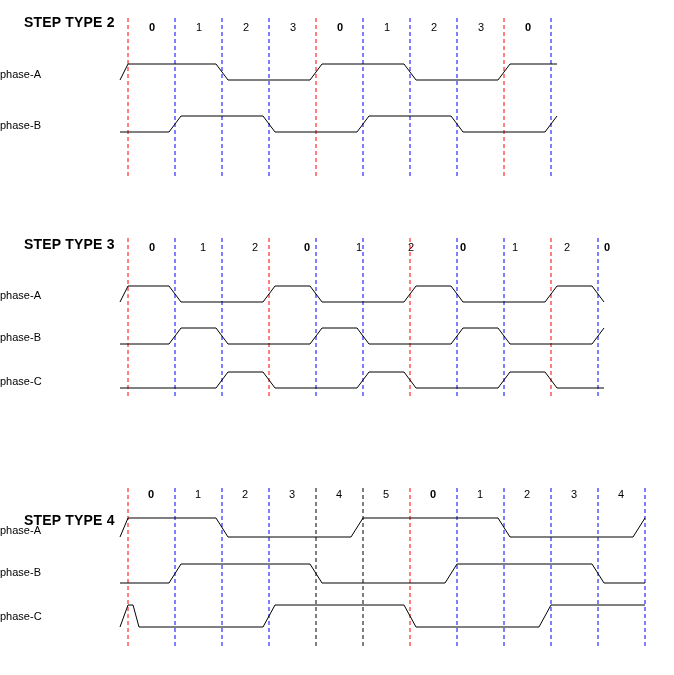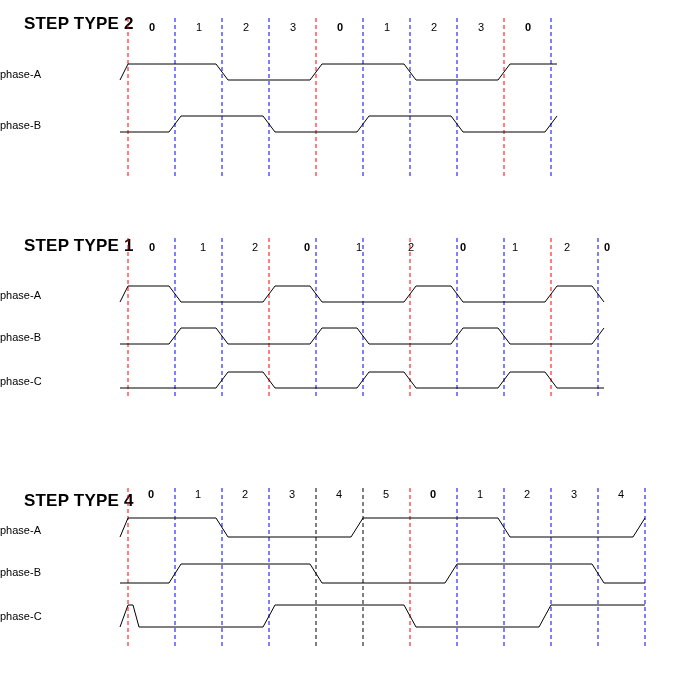--- a/index.html
+++ b/index.html
@@ -20,21 +20,21 @@
     width: 674px;
     height: 675px;
   }
   .block {
     position: absolute;
     left: 0;
     width: 674px;
   }
   .block-title {
     position: absolute;
-    font-size: 17px;
+    font-size: 14px;
     font-weight: bold;
     color: #000;
     letter-spacing: 0.2px;
     white-space: nowrap;
   }
   .phase-label {
     position: absolute;
     font-size: 11px;
     color: #000;
     white-space: nowrap;
@@ -92,21 +92,21 @@
         <line x1="551" y1="18" x2="551" y2="178" stroke="#0000ff" stroke-width="1" stroke-dasharray="4,3"></line>
       </g>
 
       <polyline fill="none" stroke="#000000" stroke-width="1" points="120,80 128,64 216,64 228,80 310,80 322,64 404,64 416,80 498,80 510,64 557,64"></polyline>
 
       <polyline fill="none" stroke="#000000" stroke-width="1" points="120,132 169,132 181,116 263,116 275,132 357,132 369,116 451,116 463,132 545,132 557,116"></polyline>
     </svg>
   </div>
 
   <div class="block">
-    <div class="block-title" style="left:24px; top:236px;">STEP TYPE 1</div>
+    <div class="block-title" style="left:24px; top:236px;">STEP TYPE 3</div>
 
     <div class="phase-label" style="left:0px; top:289px; width:114px;">phase-A</div>
     <div class="phase-label" style="left:0px; top:331px; width:114px;">phase-B</div>
     <div class="phase-label" style="left:0px; top:375px; width:114px;">phase-C</div>
 
     <div class="step-num bold" style="left:140px; top:241px; width:24px;">0</div>
     <div class="step-num" style="left:191px; top:241px; width:24px;">1</div>
     <div class="step-num" style="left:243px; top:241px; width:24px;">2</div>
     <div class="step-num bold" style="left:295px; top:241px; width:24px;">0</div>
     <div class="step-num" style="left:347px; top:241px; width:24px;">1</div>
@@ -133,21 +133,21 @@
 
       <polyline fill="none" stroke="#000000" stroke-width="1" points="120,302 128,286 169,286 181,302 263,302 275,286 310,286 322,302 404,302 416,286 451,286 463,302 545,302 557,286 592,286 604,302"></polyline>
 
       <polyline fill="none" stroke="#000000" stroke-width="1" points="120,344 169,344 181,328 216,328 228,344 310,344 322,328 357,328 369,344 451,344 463,328 498,328 510,344 592,344 604,328"></polyline>
 
       <polyline fill="none" stroke="#000000" stroke-width="1" points="120,388 216,388 228,372 263,372 275,388 357,388 369,372 404,372 416,388 498,388 510,372 545,372 557,388 604,388"></polyline>
     </svg>
   </div>
 
   <div class="block">
-    <div class="block-title" style="left:24px; top:491px;text-align:center;">STEP TYPE 4</div>
+    <div class="block-title" style="left:24px; top:512px;text-align:center;">STEP TYPE 4</div>
 
     <div class="phase-label" style="left:0px; top:524px; width:114px;">phase-A</div>
     <div class="phase-label" style="left:0px; top:566px; width:114px;">phase-B</div>
     <div class="phase-label" style="left:0px; top:610px; width:114px;">phase-C</div>
 
     <div class="step-num bold" style="left:139px; top:488px; width:24px;">0</div>
     <div class="step-num" style="left:186px; top:488px; width:24px;">1</div>
     <div class="step-num" style="left:233px; top:488px; width:24px;">2</div>
     <div class="step-num" style="left:280px; top:488px; width:24px;">3</div>
     <div class="step-num" style="left:327px; top:488px; width:24px;">4</div>

